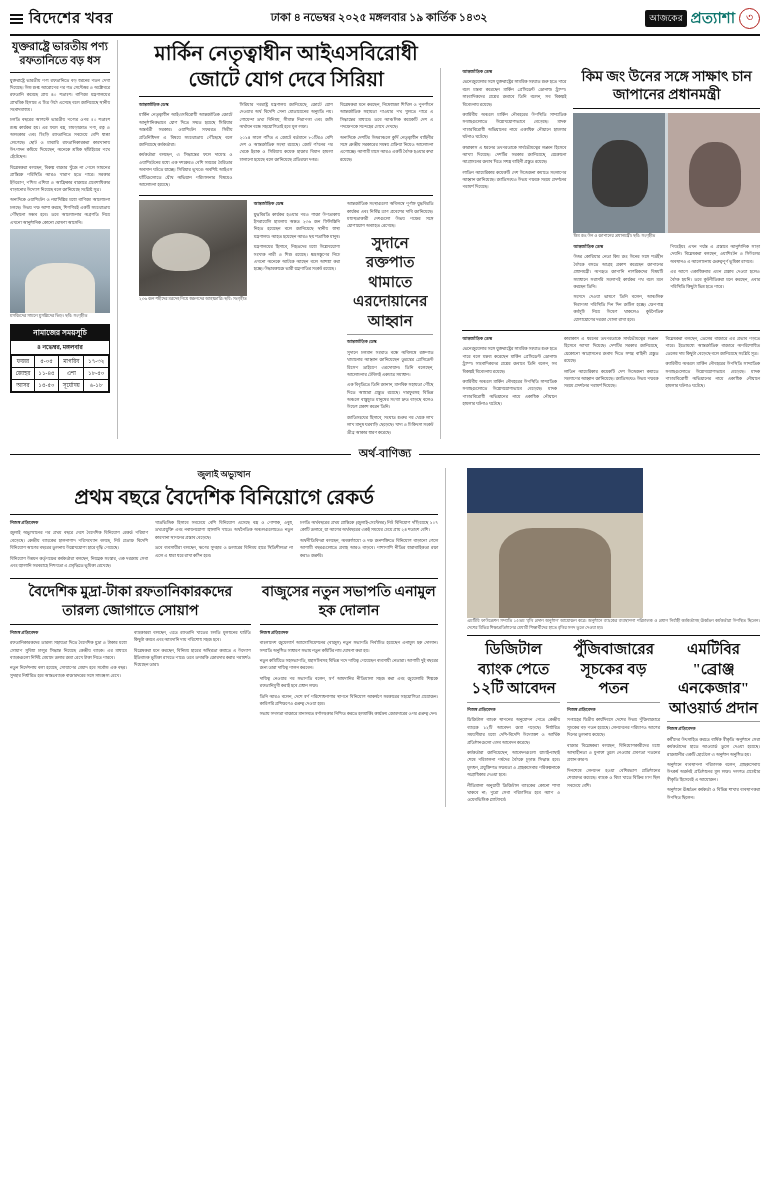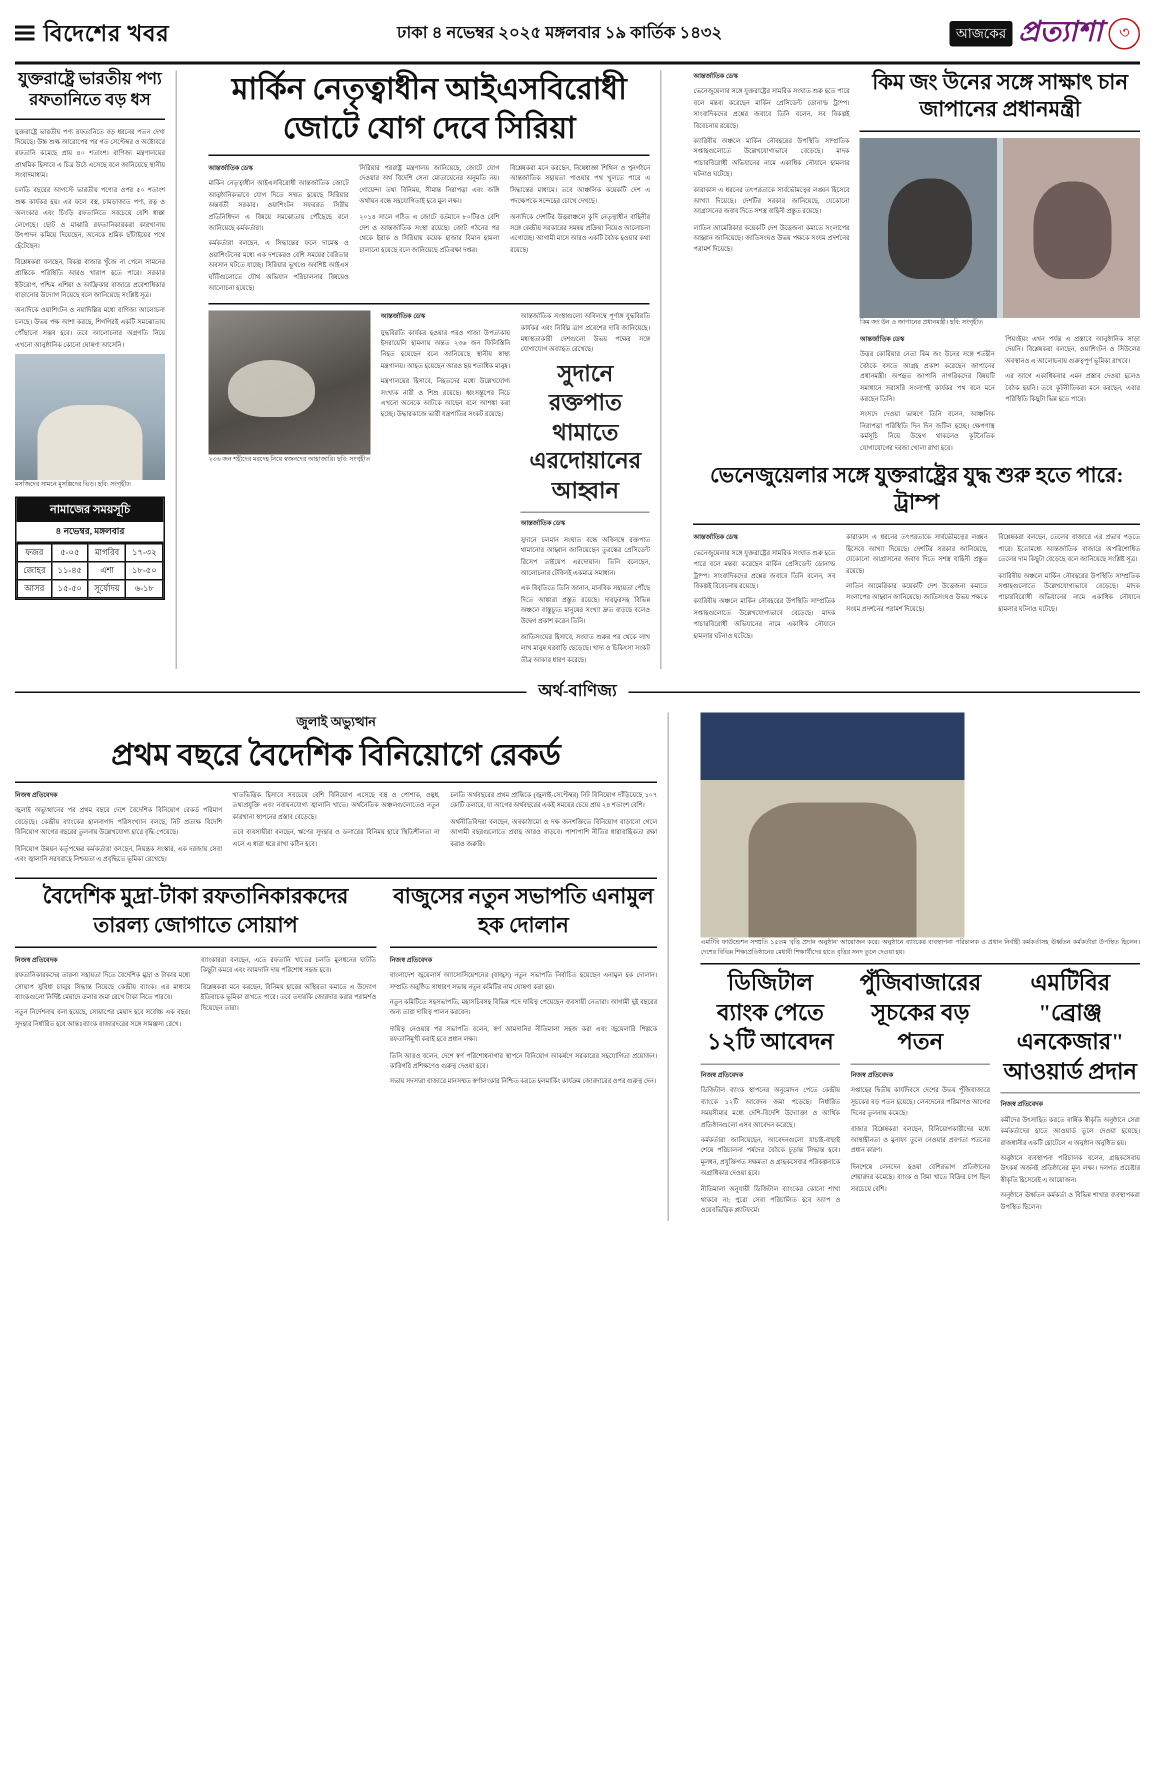--- a/index.html
+++ b/index.html
@@ -8,21 +8,21 @@
 
   
   .masthead{display:flex;align-items:center;justify-content:space-between;border-bottom:2px solid #111;padding-bottom:3px;margin-bottom:4px;}
   .mh-left{display:flex;align-items:center;gap:6px;}
   .mh-bars{display:flex;flex-direction:column;gap:2px;}
   .mh-bars span{display:block;width:13px;height:2px;background:#111;}
   .mh-section{font-size:15px;font-weight:bold;letter-spacing:.5px;}
   .mh-date{font-size:11px;font-weight:bold;text-align:center;flex:1;}
   .mh-logo{display:flex;align-items:center;gap:4px;}
   .mh-logo .kicker{font-size:9px;background:#111;color:#fff;padding:1px 4px;border-radius:2px;}
-  .mh-logo .brand{font-size:19px;font-weight:bold;font-style:italic;color:#701a75;}
+  .mh-logo .brand{font-size:15px;font-weight:bold;color:#0f766e;}
   .mh-logo .circle{width:19px;height:19px;border:1.5px solid #b01a16;border-radius:50%;color:#b01a16;font-size:11px;display:flex;align-items:center;justify-content:center;}
 
   
   .micro{font-size:4.3px;line-height:1.72;text-align:justify;color:#222;hyphens:auto;word-break:break-word;}
   .micro p{margin:0 0 3px 0;}
   .lead{font-weight:bold;}
   .hl{font-size:11px;font-weight:bold;line-height:1.25;text-align:center;}
   .hl-lg{font-size:20px;font-weight:bold;line-height:1.3;text-align:center;color:#111;}
   .hl-md{font-size:14px;font-weight:bold;line-height:1.3;text-align:center;}
   .hl-sm{font-size:15px;font-weight:bold;line-height:1.3;text-align:center;}
@@ -166,21 +166,21 @@
             <div class="rule-thin"></div>
             <p class="lead">আন্তর্জাতিক ডেস্ক</p>
             <p>সুদানে চলমান সংঘাত বন্ধে অবিলম্বে রক্তপাত থামানোর আহ্বান জানিয়েছেন তুরস্কের প্রেসিডেন্ট রিসেপ তাইয়েপ এরদোয়ান। তিনি বলেছেন, আলোচনার টেবিলই একমাত্র সমাধান।</p>
             <p>এক বিবৃতিতে তিনি জানান, মানবিক সহায়তা পৌঁছে দিতে আঙ্কারা প্রস্তুত রয়েছে। দারফুরসহ বিভিন্ন অঞ্চলে বাস্তুচ্যুত মানুষের সংখ্যা দ্রুত বাড়ছে বলেও উদ্বেগ প্রকাশ করেন তিনি।</p>
             <p>জাতিসংঘের হিসাবে, সংঘাত শুরুর পর থেকে লাখ লাখ মানুষ ঘরবাড়ি ছেড়েছে। খাদ্য ও চিকিৎসা সংকট তীব্র আকার ধারণ করেছে।</p>
           </div>
         </div>
       </div>
     </div>
 
-    <div class="col vline" style="grid-column:5 / span 3;">
+    <div class="col vline" style="grid-column:5 / span 3;margin-top:28px;">
       <div style="display:grid;grid-template-columns:104px 1fr 1fr;gap:7px;">
         <div class="micro">
           <p class="lead">আন্তর্জাতিক ডেস্ক</p>
           <p>ভেনেজুয়েলার সঙ্গে যুক্তরাষ্ট্রের সামরিক সংঘাত শুরু হতে পারে বলে মন্তব্য করেছেন মার্কিন প্রেসিডেন্ট ডোনাল্ড ট্রাম্প। সাংবাদিকদের প্রশ্নের জবাবে তিনি বলেন, সব বিকল্পই বিবেচনায় রয়েছে।</p>
           <p>ক্যারিবীয় অঞ্চলে মার্কিন নৌবহরের উপস্থিতি সাম্প্রতিক সপ্তাহগুলোতে উল্লেখযোগ্যভাবে বেড়েছে। মাদক পাচারবিরোধী অভিযানের নামে একাধিক নৌযানে হামলার ঘটনাও ঘটেছে।</p>
           <p>কারাকাস এ ধরনের তৎপরতাকে সার্বভৌমত্বের লঙ্ঘন হিসেবে আখ্যা দিয়েছে। দেশটির সরকার জানিয়েছে, যেকোনো আগ্রাসনের জবাব দিতে সশস্ত্র বাহিনী প্রস্তুত রয়েছে।</p>
           <p>লাতিন আমেরিকার কয়েকটি দেশ উত্তেজনা কমাতে সংলাপের আহ্বান জানিয়েছে। জাতিসংঘও উভয় পক্ষকে সংযম প্রদর্শনের পরামর্শ দিয়েছে।</p>
         </div>
         <div style="grid-column:2 / span 2;">
           <div class="hl-md">কিম জং উনের সঙ্গে সাক্ষাৎ চান জাপানের প্রধানমন্ত্রী</div>
@@ -195,21 +195,20 @@
             </div>
             <div class="micro">
               <p>পিয়ংইয়ং এখন পর্যন্ত এ প্রস্তাবে আনুষ্ঠানিক সাড়া দেয়নি। বিশ্লেষকরা বলছেন, ওয়াশিংটন ও সিউলের অবস্থানও এ আলোচনায় গুরুত্বপূর্ণ ভূমিকা রাখবে।</p>
               <p>এর আগে একাধিকবার এমন প্রস্তাব দেওয়া হলেও বৈঠক হয়নি। তবে কূটনীতিকরা মনে করছেন, এবার পরিস্থিতি কিছুটা ভিন্ন হতে পারে।</p>
             </div>
           </div>
         </div>
       </div>
 
       <div style="margin-top:4px;">
-        <div class="hl-md">ভেনেজুয়েলার সঙ্গে যুক্তরাষ্ট্রের যুদ্ধ শুরু হতে পারে: ট্রাম্প</div>
         <div class="rule"></div>
         <div style="display:grid;grid-template-columns:1fr 1fr 1fr;gap:7px;">
           <div class="micro">
             <p class="lead">আন্তর্জাতিক ডেস্ক</p>
             <p>ভেনেজুয়েলার সঙ্গে যুক্তরাষ্ট্রের সামরিক সংঘাত শুরু হতে পারে বলে মন্তব্য করেছেন মার্কিন প্রেসিডেন্ট ডোনাল্ড ট্রাম্প। সাংবাদিকদের প্রশ্নের জবাবে তিনি বলেন, সব বিকল্পই বিবেচনায় রয়েছে।</p>
             <p>ক্যারিবীয় অঞ্চলে মার্কিন নৌবহরের উপস্থিতি সাম্প্রতিক সপ্তাহগুলোতে উল্লেখযোগ্যভাবে বেড়েছে। মাদক পাচারবিরোধী অভিযানের নামে একাধিক নৌযানে হামলার ঘটনাও ঘটেছে।</p>
           </div>
           <div class="micro">
             <p>কারাকাস এ ধরনের তৎপরতাকে সার্বভৌমত্বের লঙ্ঘন হিসেবে আখ্যা দিয়েছে। দেশটির সরকার জানিয়েছে, যেকোনো আগ্রাসনের জবাব দিতে সশস্ত্র বাহিনী প্রস্তুত রয়েছে।</p>
             <p>লাতিন আমেরিকার কয়েকটি দেশ উত্তেজনা কমাতে সংলাপের আহ্বান জানিয়েছে। জাতিসংঘও উভয় পক্ষকে সংযম প্রদর্শনের পরামর্শ দিয়েছে।</p>

